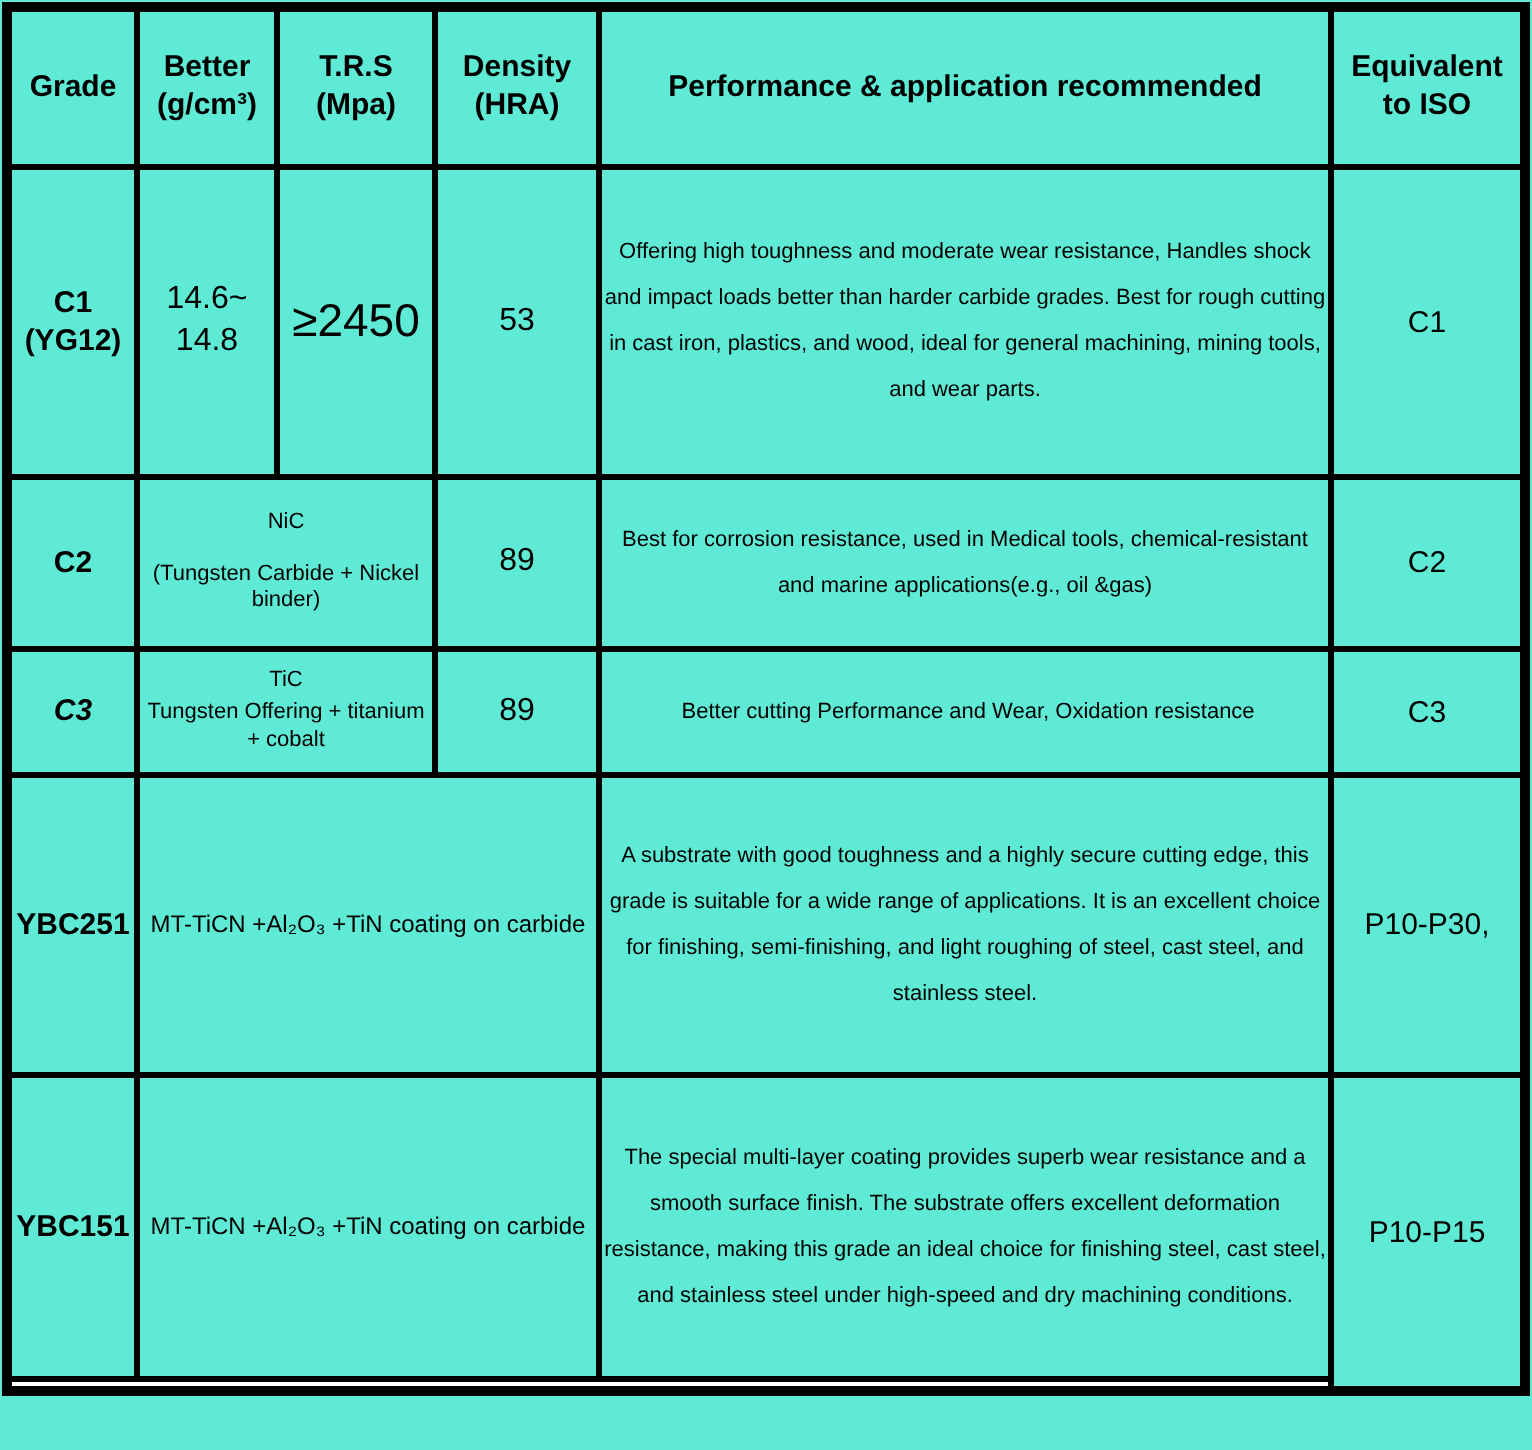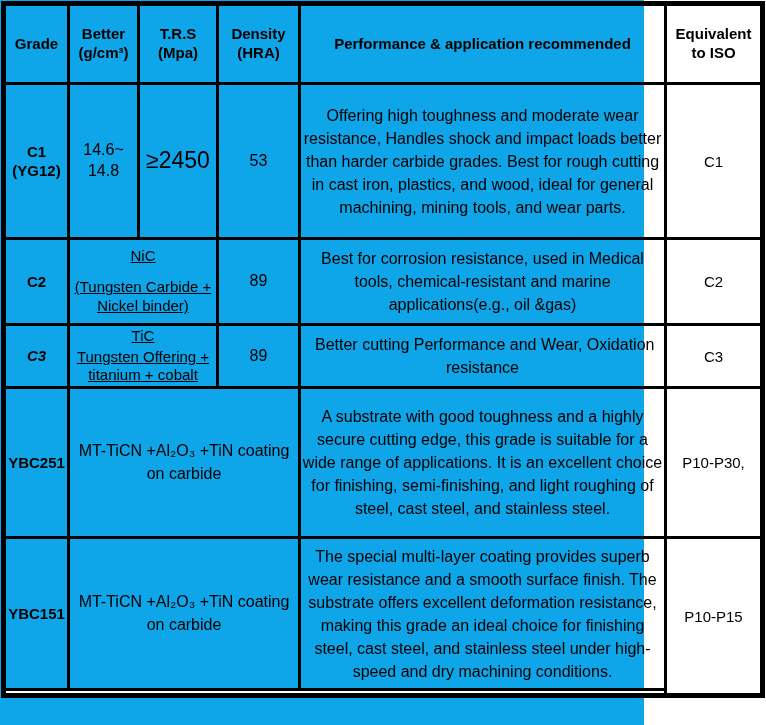--- a/index.html
+++ b/index.html
@@ -3,23 +3,23 @@
 <meta charset="utf-8">
 <style>
   html, body {
     margin: 0;
     padding: 0;
     background: #ffffff;
     color: #000000;
     font-family: "Liberation Sans", "DejaVu Sans", sans-serif;
   }
   .page {
-    width: 644px;
+    width: 766px;
     height: 725px;
-    background: #0ea5e9;
+    background: #5eead4;
     box-sizing: border-box;
     padding: 1px;
   }
   table.grades {
     border-collapse: collapse;
     table-layout: fixed;
     width: 762px;
     border: 5px solid #000000;
   }
   table.grades th,
@@ -66,35 +66,34 @@
     font-size: 16px;
     line-height: 1.3;
     white-space: pre-line;
   }
   td.trs {
     font-size: 23px;
     text-align: left;
     padding-left: 2px;
   }
   td.comp {
-    font-size: 15px;
+    font-size: 11px;
     line-height: 1.25;
     padding: 2px 3px;
-    text-decoration: underline;
   }
   td.comp .formula { margin-bottom: 2px; }
   tr.r-c2 td.comp .formula { margin-bottom: 12px; }
   td.coating {
-    font-size: 16px;
+    font-size: 12px;
     line-height: 1.4;
     text-align: justify;
     padding: 2px 4px;
   }
   td.perf {
-    font-size: 16px;
+    font-size: 11px;
     line-height: 23px;
     text-align: left;
     vertical-align: top;
     padding: 2px 4px 0 4px;
     white-space: pre-wrap;
   }
   td.iso {
     font-size: 15px;
   }
   td.spacer {

